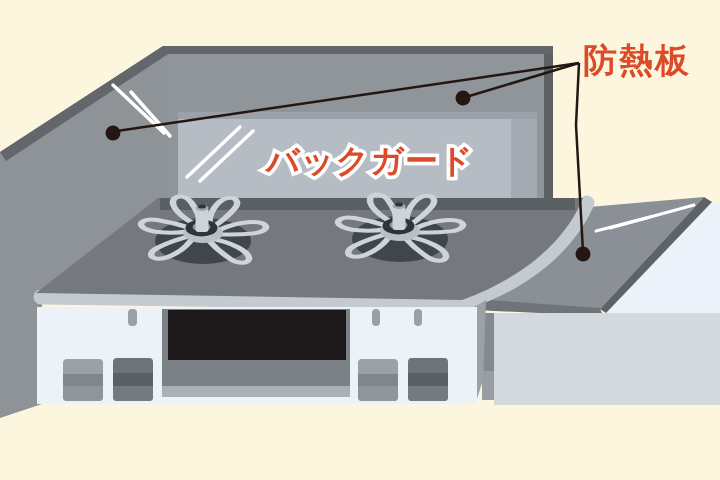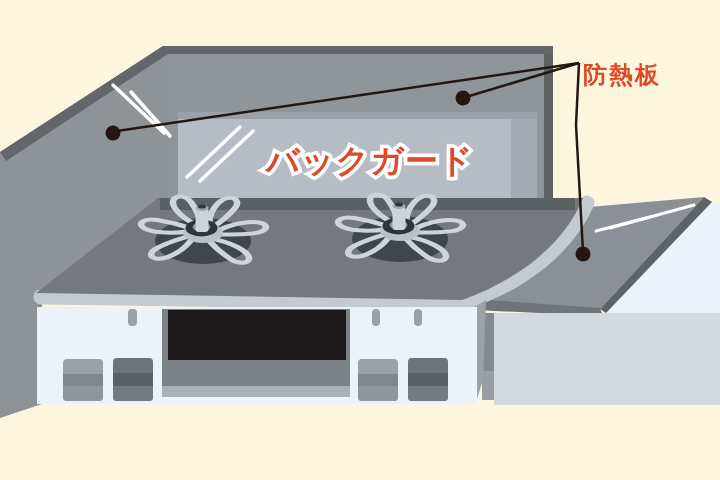--- a/index.html
+++ b/index.html
@@ -4,21 +4,21 @@
 <style>
   html,body{margin:0;padding:0;}
   body{
     width:720px;height:480px;position:relative;overflow:hidden;
     background:#fcf6df;
     font-family:"Liberation Sans","DejaVu Sans",sans-serif;
   }
   #scene{position:absolute;left:0;top:0;}
   .label{position:absolute;font-weight:bold;white-space:nowrap;line-height:1;}
   .label .txt{position:absolute;left:0;top:0;}
-  #heat-shield-label{left:583px;top:43px;font-size:24px;letter-spacing:2px;color:#dc4a28;margin-top:20px;}
+  #heat-shield-label{left:583px;top:43px;font-size:34px;letter-spacing:2px;color:#dc4a28;}
   #back-guard-label{left:266px;top:144px;font-size:33px;letter-spacing:1px;width:220px;height:40px;}
   #back-guard-label .outline{
     color:#fff;
     -webkit-text-stroke:7px #fff;
     text-shadow:0 0 2px #fff,2px 2px 2px #fff,-2px 2px 2px #fff,2px -2px 2px #fff,-2px -2px 2px #fff,0 3px 2px #fff,0 -3px 2px #fff,3px 0 2px #fff,-3px 0 2px #fff;
   }
   #back-guard-label .fill{color:#dc4a28;}
 </style>
 </head>
 <body>

